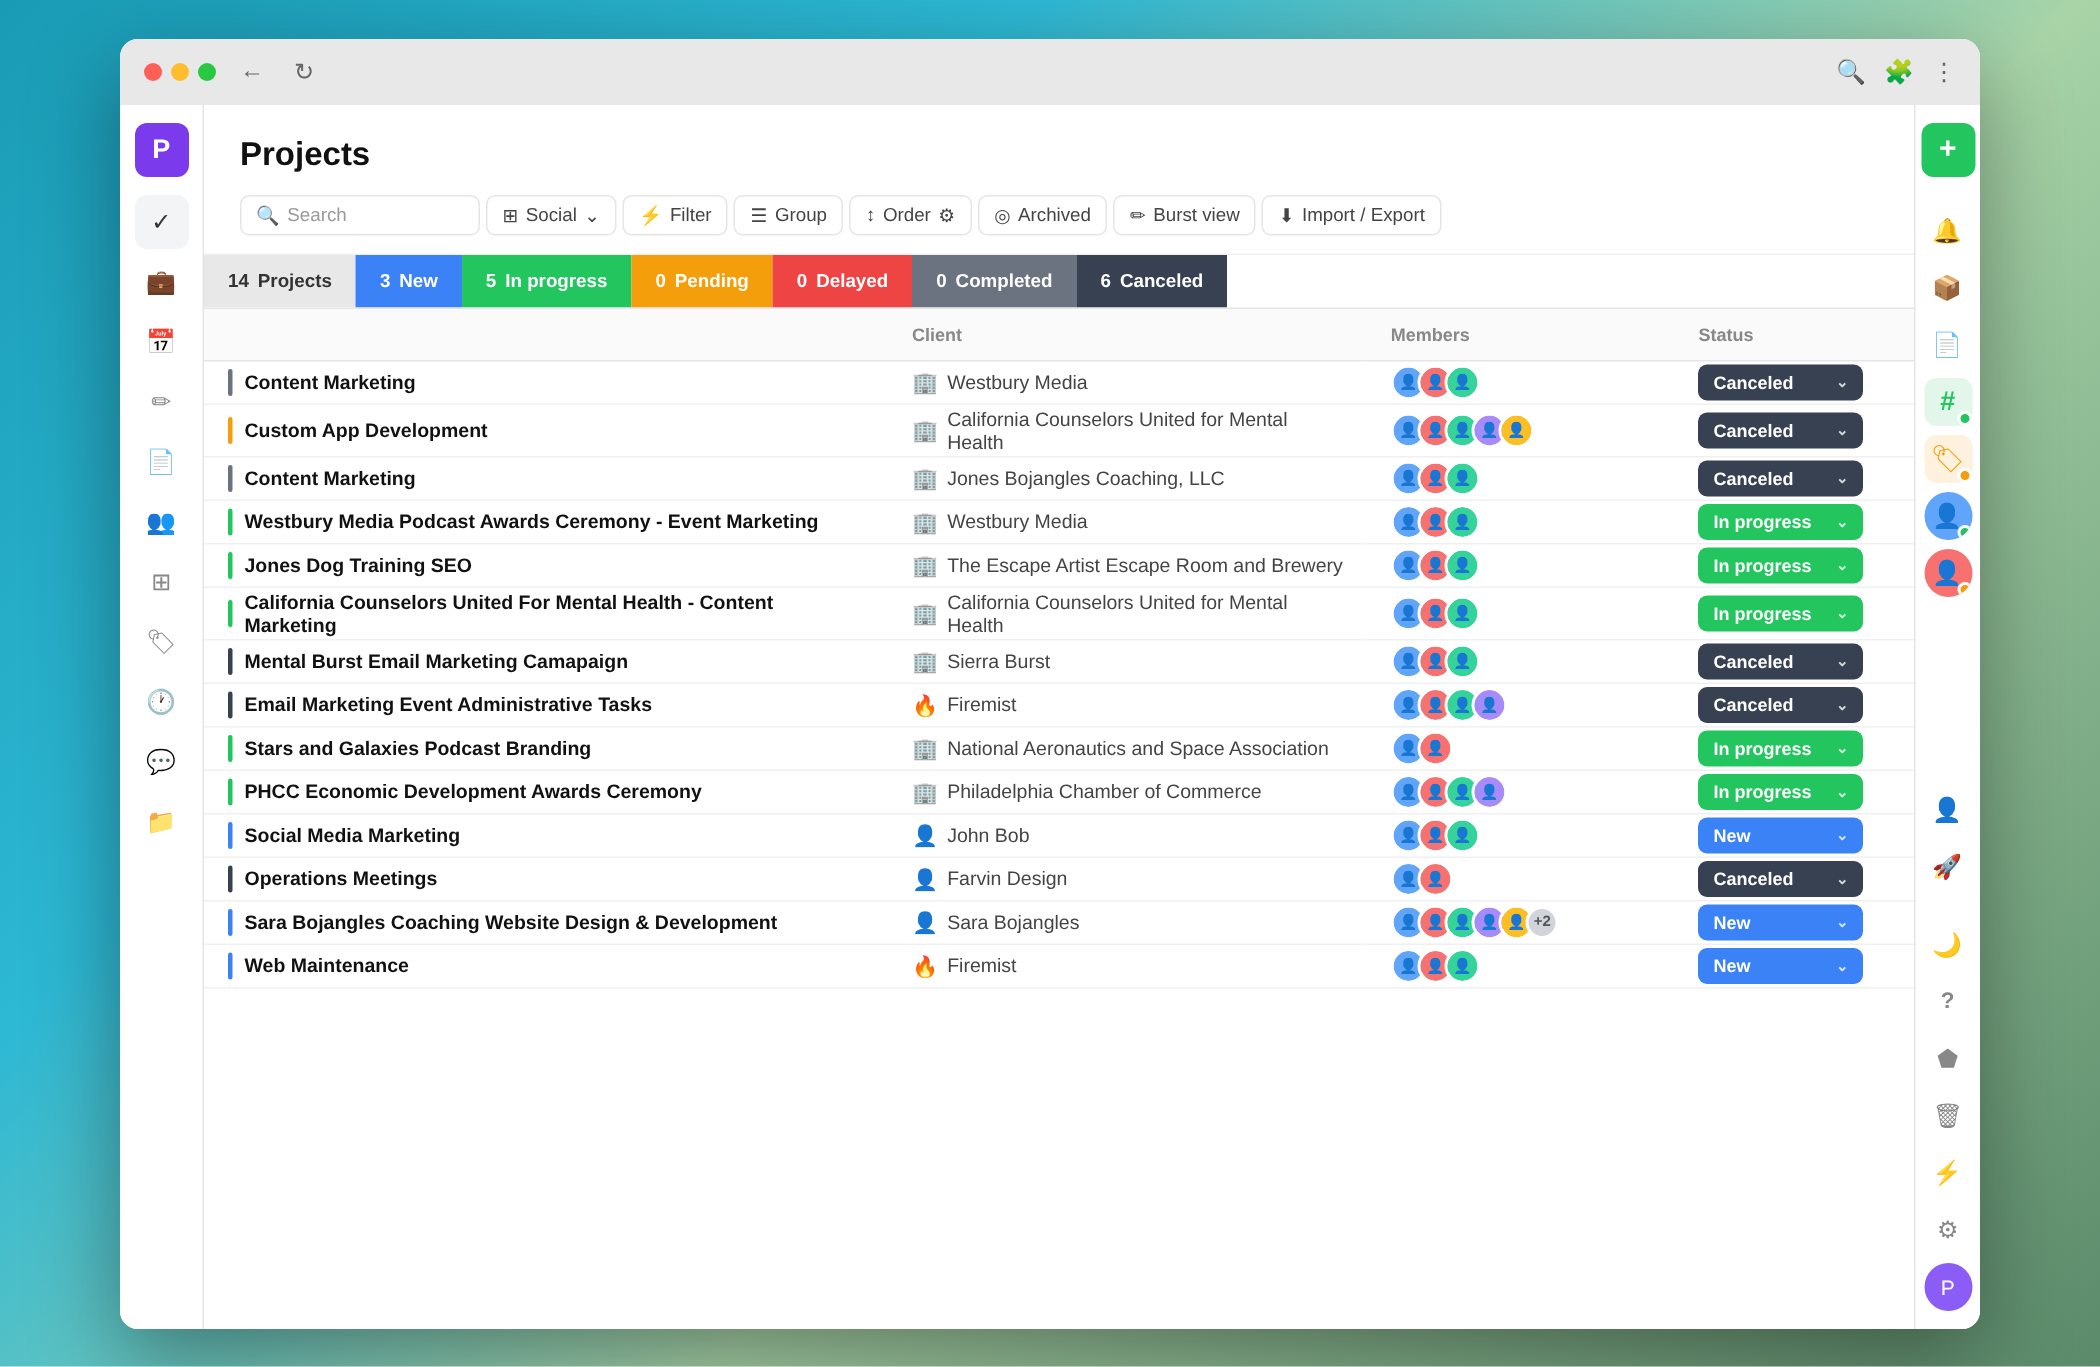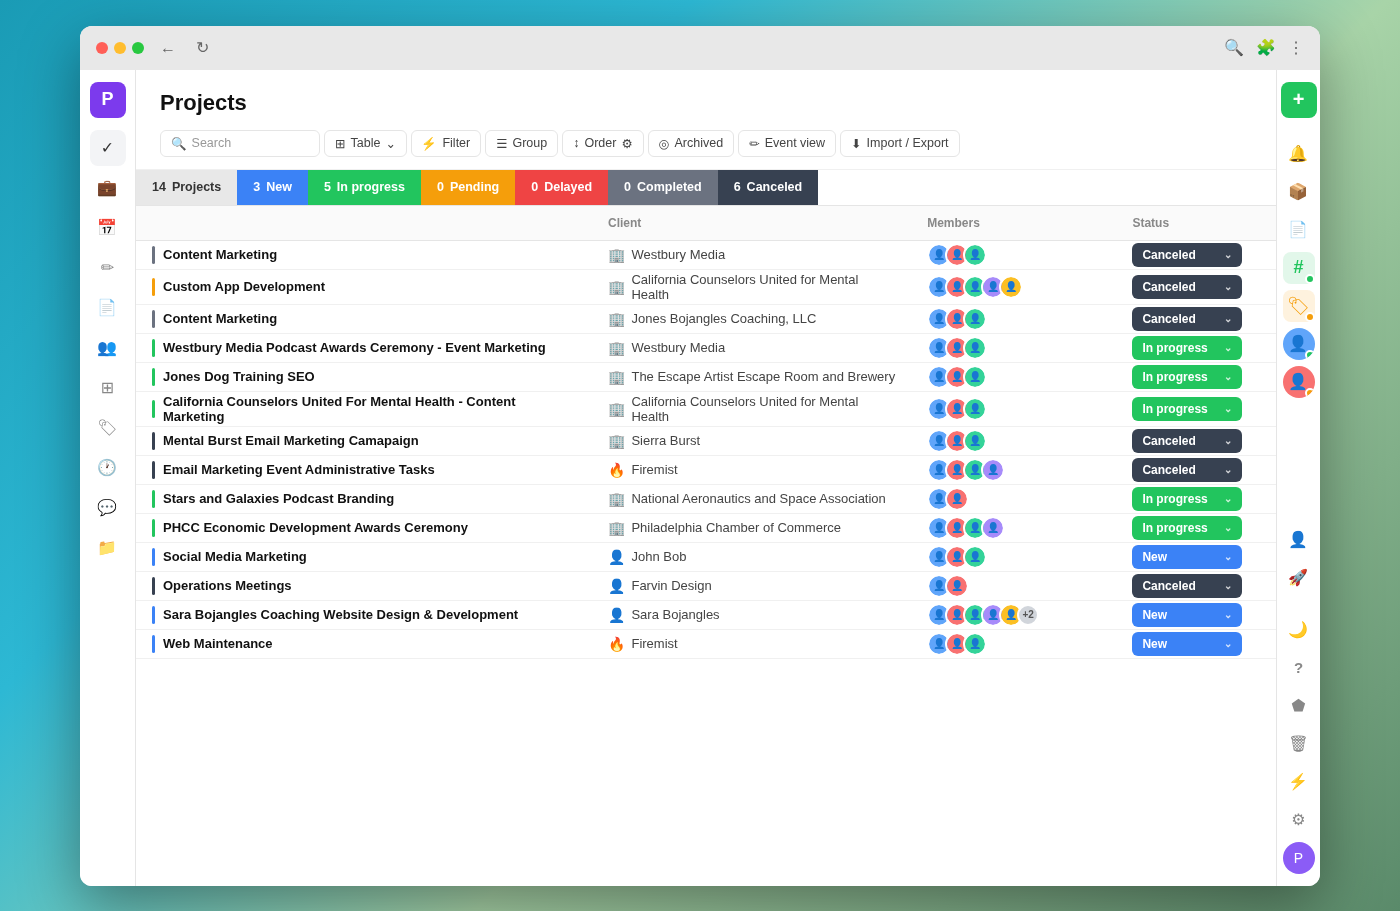--- a/index.html
+++ b/index.html
@@ -317,21 +317,21 @@
     <div class="main-content">
       <div class="page-header">
         <div class="page-title">Projects</div>
         <div class="toolbar">
           <button class="toolbar-btn search-btn">
             <span>🔍</span>
             <span>Search</span>
           </button>
           <button class="toolbar-btn">
             <span>⊞</span>
-            <span>Table</span>
+            <span>Social</span>
             <span>⌄</span>
           </button>
           <button class="toolbar-btn">
             <span>⚡</span>
             <span>Filter</span>
           </button>
           <button class="toolbar-btn">
             <span>☰</span>
             <span>Group</span>
           </button>
@@ -339,21 +339,21 @@
             <span>↕</span>
             <span>Order</span>
             <span>⚙</span>
           </button>
           <button class="toolbar-btn">
             <span>◎</span>
             <span>Archived</span>
           </button>
           <button class="toolbar-btn">
             <span>✏</span>
-            <span>Event view</span>
+            <span>Burst view</span>
           </button>
           <button class="toolbar-btn">
             <span>⬇</span>
             <span>Import / Export</span>
           </button>
         </div>
       </div>
 
       <div class="status-bar">
         <div class="status-pill all">

